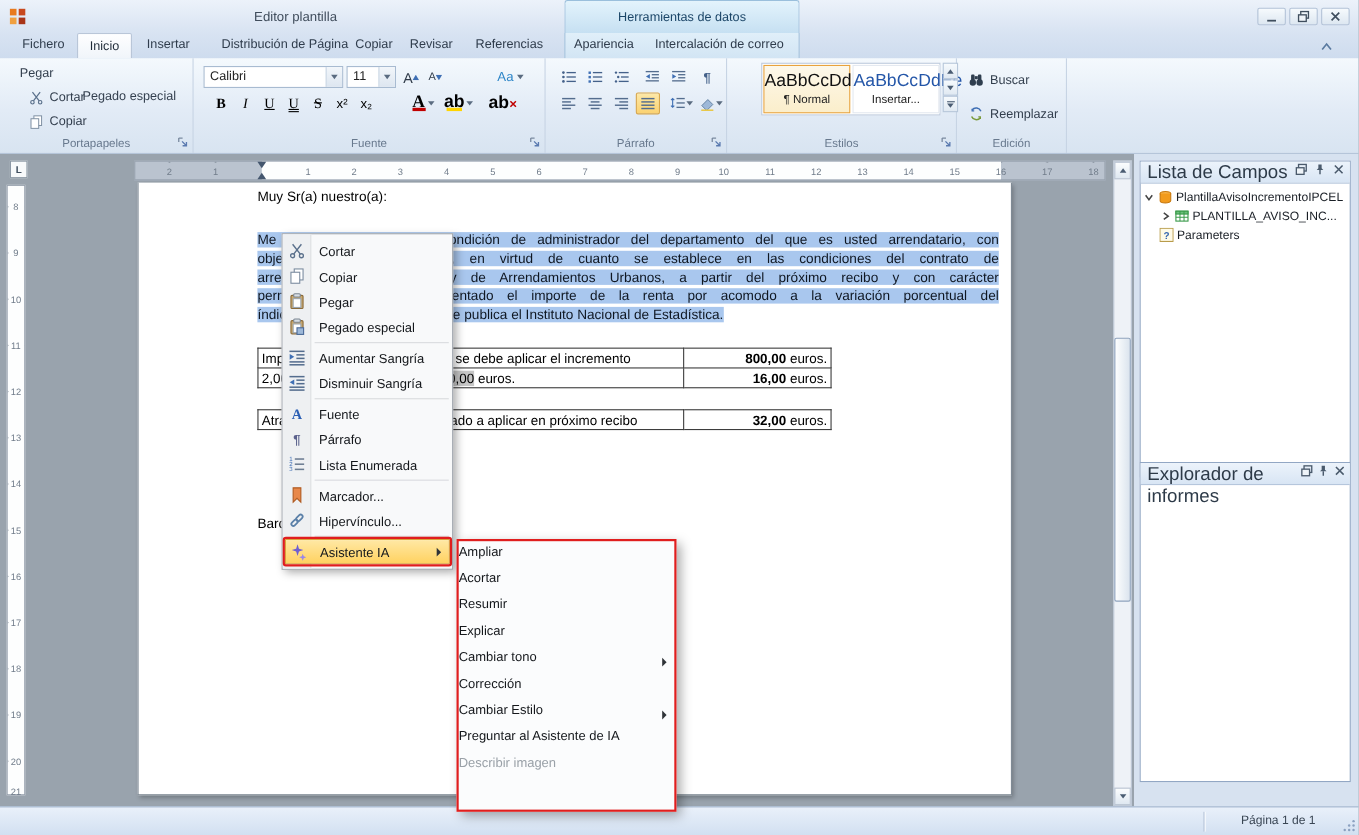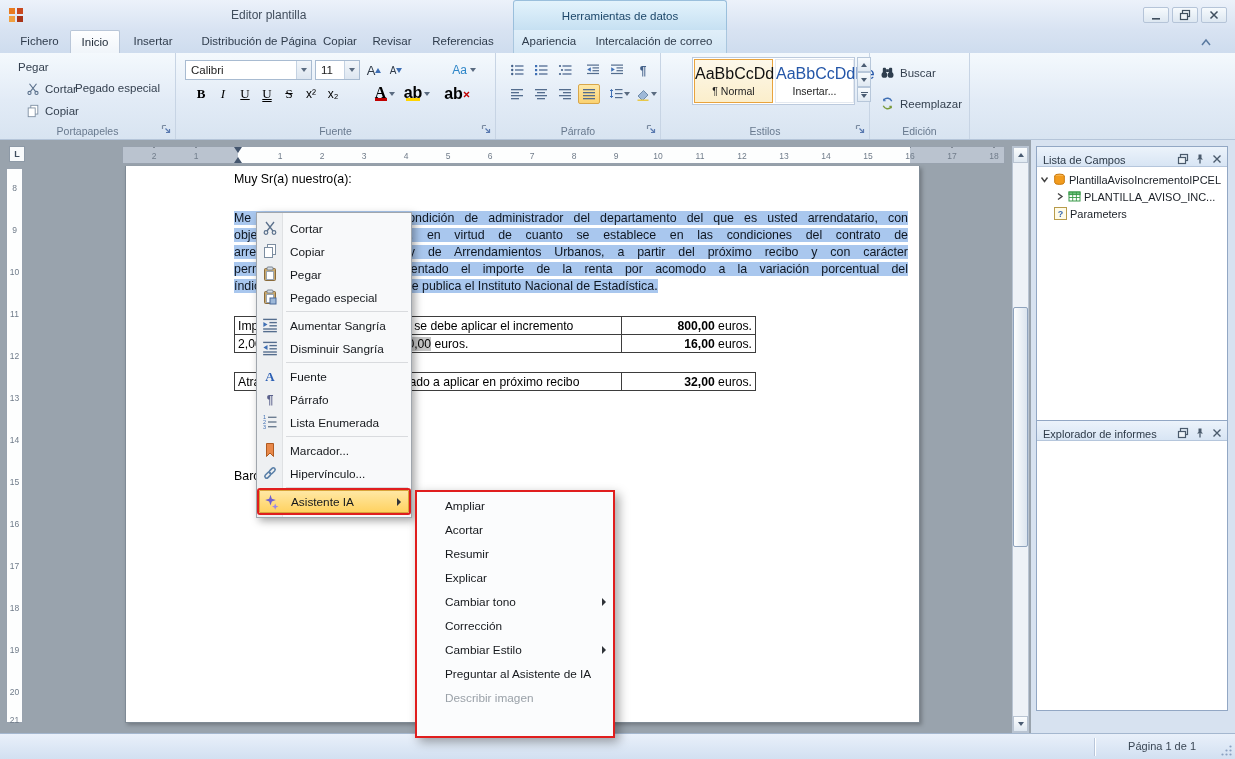--- a/index.html
+++ b/index.html
@@ -68,26 +68,26 @@
 #ctxmenu{left:256px;top:212px;width:156px;background:#f8f9fa;border:1px solid #a0a6ad;box-shadow:3px 3px 8px rgba(0,0,0,.35);padding:4px 0;z-index:50}
 #ctxgutter{position:absolute;left:0;top:0;bottom:0;width:26px;background:#eef0f2;border-right:1px solid #dfe1e3}
 .cmi{position:relative;height:23px;display:flex;align-items:center;padding-left:33px;font-size:11.8px;color:#15181c}
 .mic{position:absolute;left:5px;top:3px;width:16px;height:16px}
 .csep{height:1px;background:#d9dbde;margin:2px 3px 2px 29px}
 .cmi.hl{background:linear-gradient(#ffe8a4,#ffd261);border:1px solid #d9a43b;outline:2px solid #e01e1e;margin:1px 2px 0 2px;padding-left:31px;border-radius:1px}
 .cmi.hl .mic{left:3px}
 .subarr{position:absolute;right:7px;top:50%;transform:translateY(-50%);width:0;height:0;border-left:4px solid #2f3338;border-top:4px solid transparent;border-bottom:4px solid transparent}
 
 #submenu{left:415px;top:490px;width:200px;height:248px;background:#fbfcfd;border:2px solid #e01e1e;box-shadow:4px 4px 10px rgba(0,0,0,.35);padding:2px 0;z-index:60}
-.smi{position:relative;height:24px;display:flex;align-items:center;padding-left:28px;font-size:11.8px;color:#15181c}
+.smi{position:relative;height:24px;display:flex;font-size:11.8px;color:#15181c}
 .smi.dis{color:#9aa1a8}
 
 #sidechrome{left:1031px;top:140px;width:204px;height:593px;background:#d7e2f0}
 .panel{position:absolute;background:#fff;border:1px solid #92a7c4}
-.phead{height:20px;background:linear-gradient(#ecf3fb,#d8e5f4);border-bottom:1px solid #b5c6dc;display:flex;align-items:flex-end;padding:0 3px 0 6px;font-size:11px;color:#2d3a48}
+.phead{height:20px;background:linear-gradient(#ecf3fb,#d8e5f4);border-bottom:1px solid #b5c6dc;display:flex;align-items:flex-start;padding:0 3px 0 6px;font-size:17px;color:#2d3a48}
 .phead .sp{flex:1}
 .pico{width:14px;height:14px;margin-left:3px;display:flex;align-items:center;justify-content:center}
 .trow{display:flex;align-items:center;height:17px;font-size:11px;color:#1a1f26;gap:3px;white-space:nowrap;overflow:hidden}
 
 #statusbar{left:0;top:733px;width:1235px;height:26px;background:linear-gradient(#e9f0fa,#d2e0f1);border-top:1px solid #a4b7cf;font-size:11px;color:#3a4654}
 #pageinfo{position:absolute;right:39px;top:6px}
 #statussep{position:absolute;right:140px;top:4px;width:1px;height:18px;background:#b8c6da;box-shadow:1px 0 0 #fff}
 #grip{position:absolute;right:2px;bottom:2px}
 </style>
 </head>

